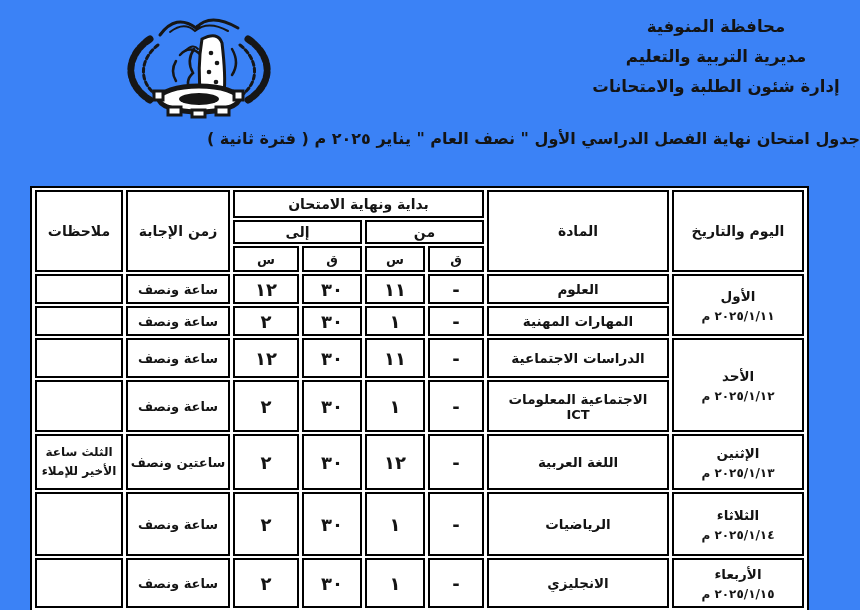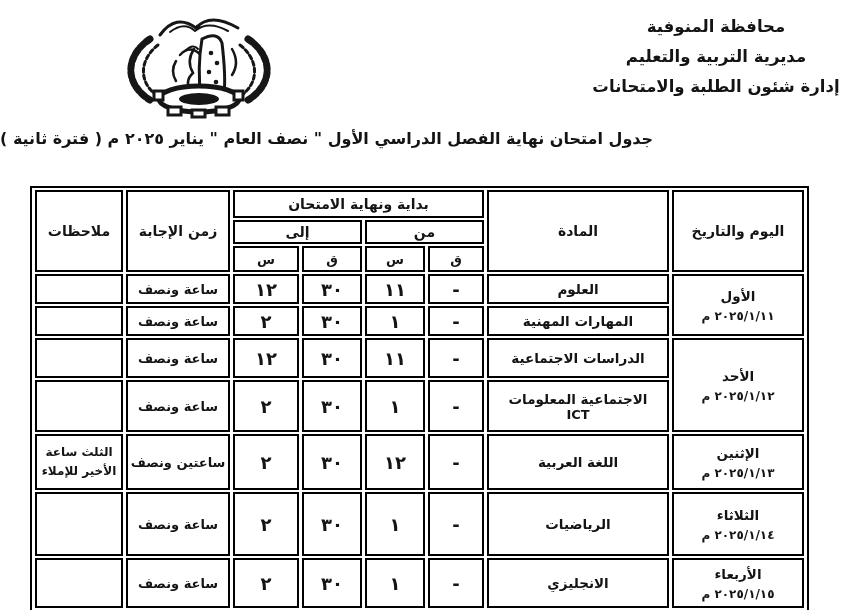--- a/index.html
+++ b/index.html
@@ -1,32 +1,32 @@
 <!DOCTYPE html>
 <html lang="ar" dir="rtl"><head>
 <meta charset="utf-8">
 <style>
   * { margin: 0; padding: 0; box-sizing: border-box; }
   body { background: #e8e8e8; font-family: "DejaVu Sans", sans-serif; }
   .page {
     position: relative; width: 860px; height: 610px;
-    background: #ffffff; color: #141414; overflow: hidden;
+    background: #3b82f6; color: #141414; overflow: hidden;
     font-weight: 700; direction: rtl;
   }
   
   .letterhead-text {
     position: absolute; top: 12px; right: 16px; width: 256px;
     text-align: center; font-size: 16.5px; line-height: 30px;
     font-weight: 700;
   }
   .emblem { position: absolute; left: 110px; top: 4px; width: 178px; height: 116px; }
   
   .title1 {
     position: absolute; top: 129px; left: 0; width: 100%;
-    text-align: left; font-size: 16px; font-weight: 700;
+    text-align: right; font-size: 16px; font-weight: 700;
   }
   .title2 {
     position: absolute; top: 160px; left: 0; width: 100%;
     text-align: center; font-size: 15px; font-weight: 700;
   }
   
   table.exam {
     position: absolute; top: 186px; left: 30px;
     border-collapse: separate; border-spacing: 3px 2px;
     border: 2px solid #000; background: #fff;

